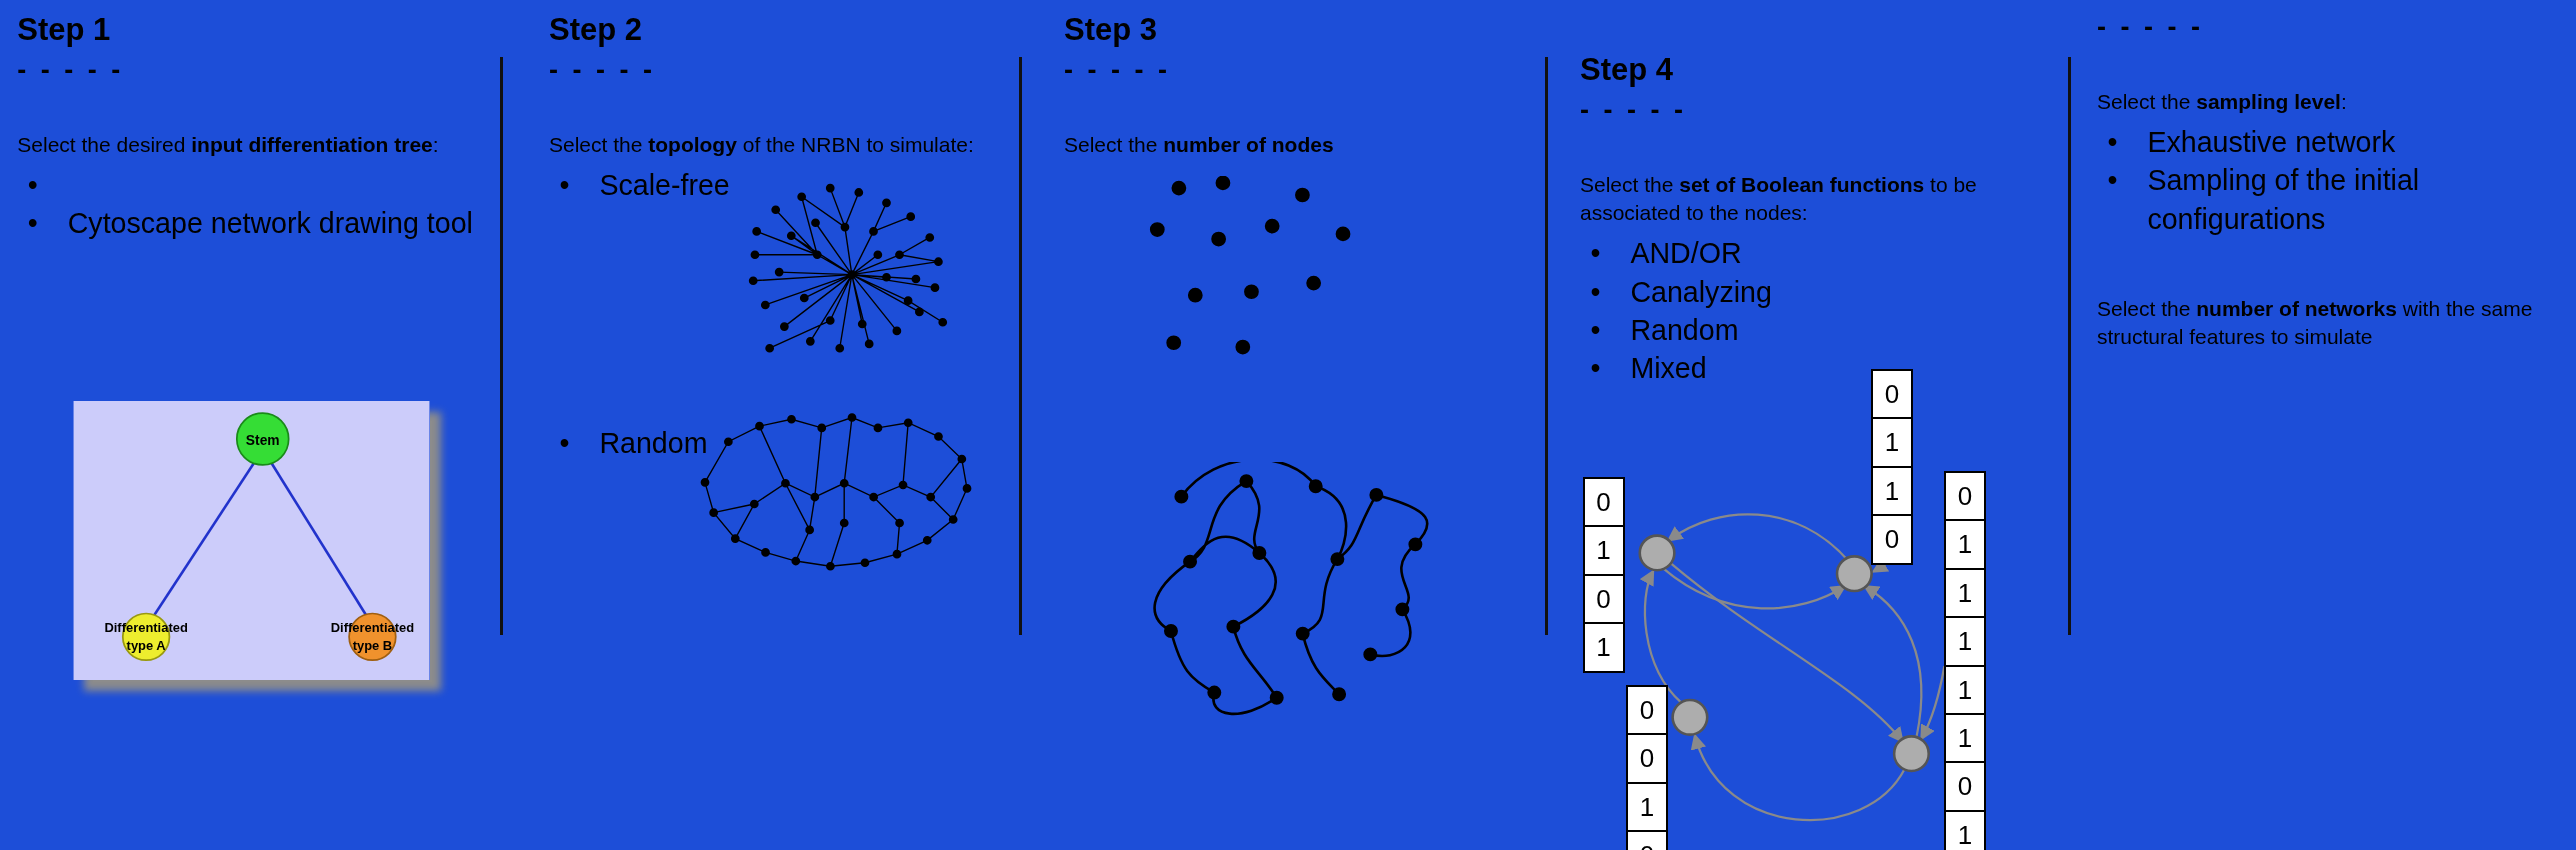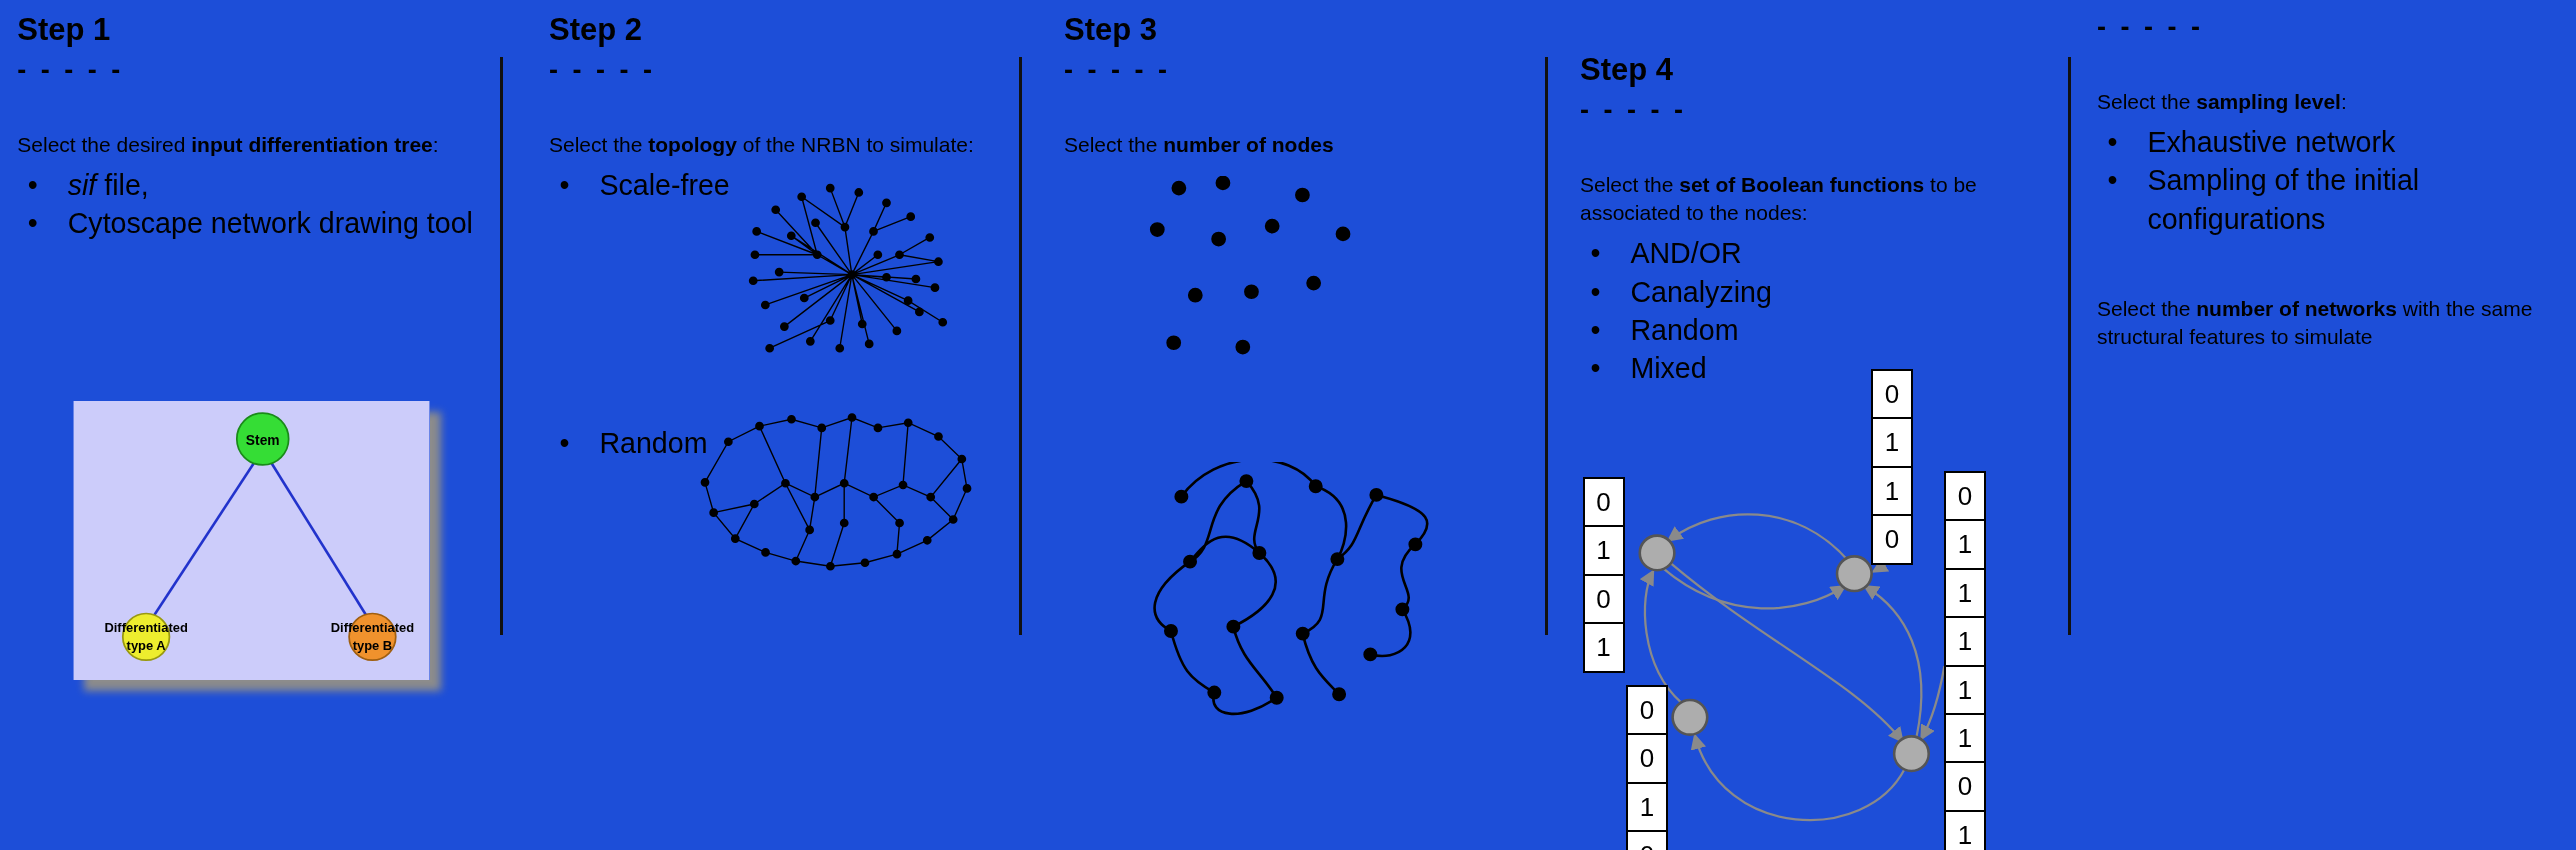--- a/index.html
+++ b/index.html
@@ -28,21 +28,20 @@
 
 <div class="canvas">
 
   <section class="col" style="left:17.3px;width:474px;height:826px;">
     <h2 class="step-title">Step 1</h2>
     <div class="dashes">- - - - -</div>
     <p class="body-text"><span>Select the desired </span><b>input differentiation tree</b><span>:</span></p>
     <ul class="bullets">
       <li class="bullet">
         <span class="bullet-mark">•</span>
-        <span class="bullet-text"><i>sif</i><span> file,</span></span>
       </li>
       <li class="bullet">
         <span class="bullet-mark">•</span>
         <span class="bullet-text">Cytoscape network drawing tool</span>
       </li>
     </ul>
     <div class="tree-figure">
       <svg width="357" height="279" viewBox="0 0 412 323">
         <rect x="0" y="0" width="412" height="323" fill="#ccccfa"></rect>
         <line x1="210" y1="70" x2="92" y2="250" stroke-width="3" stroke="#2233cc"></line>

